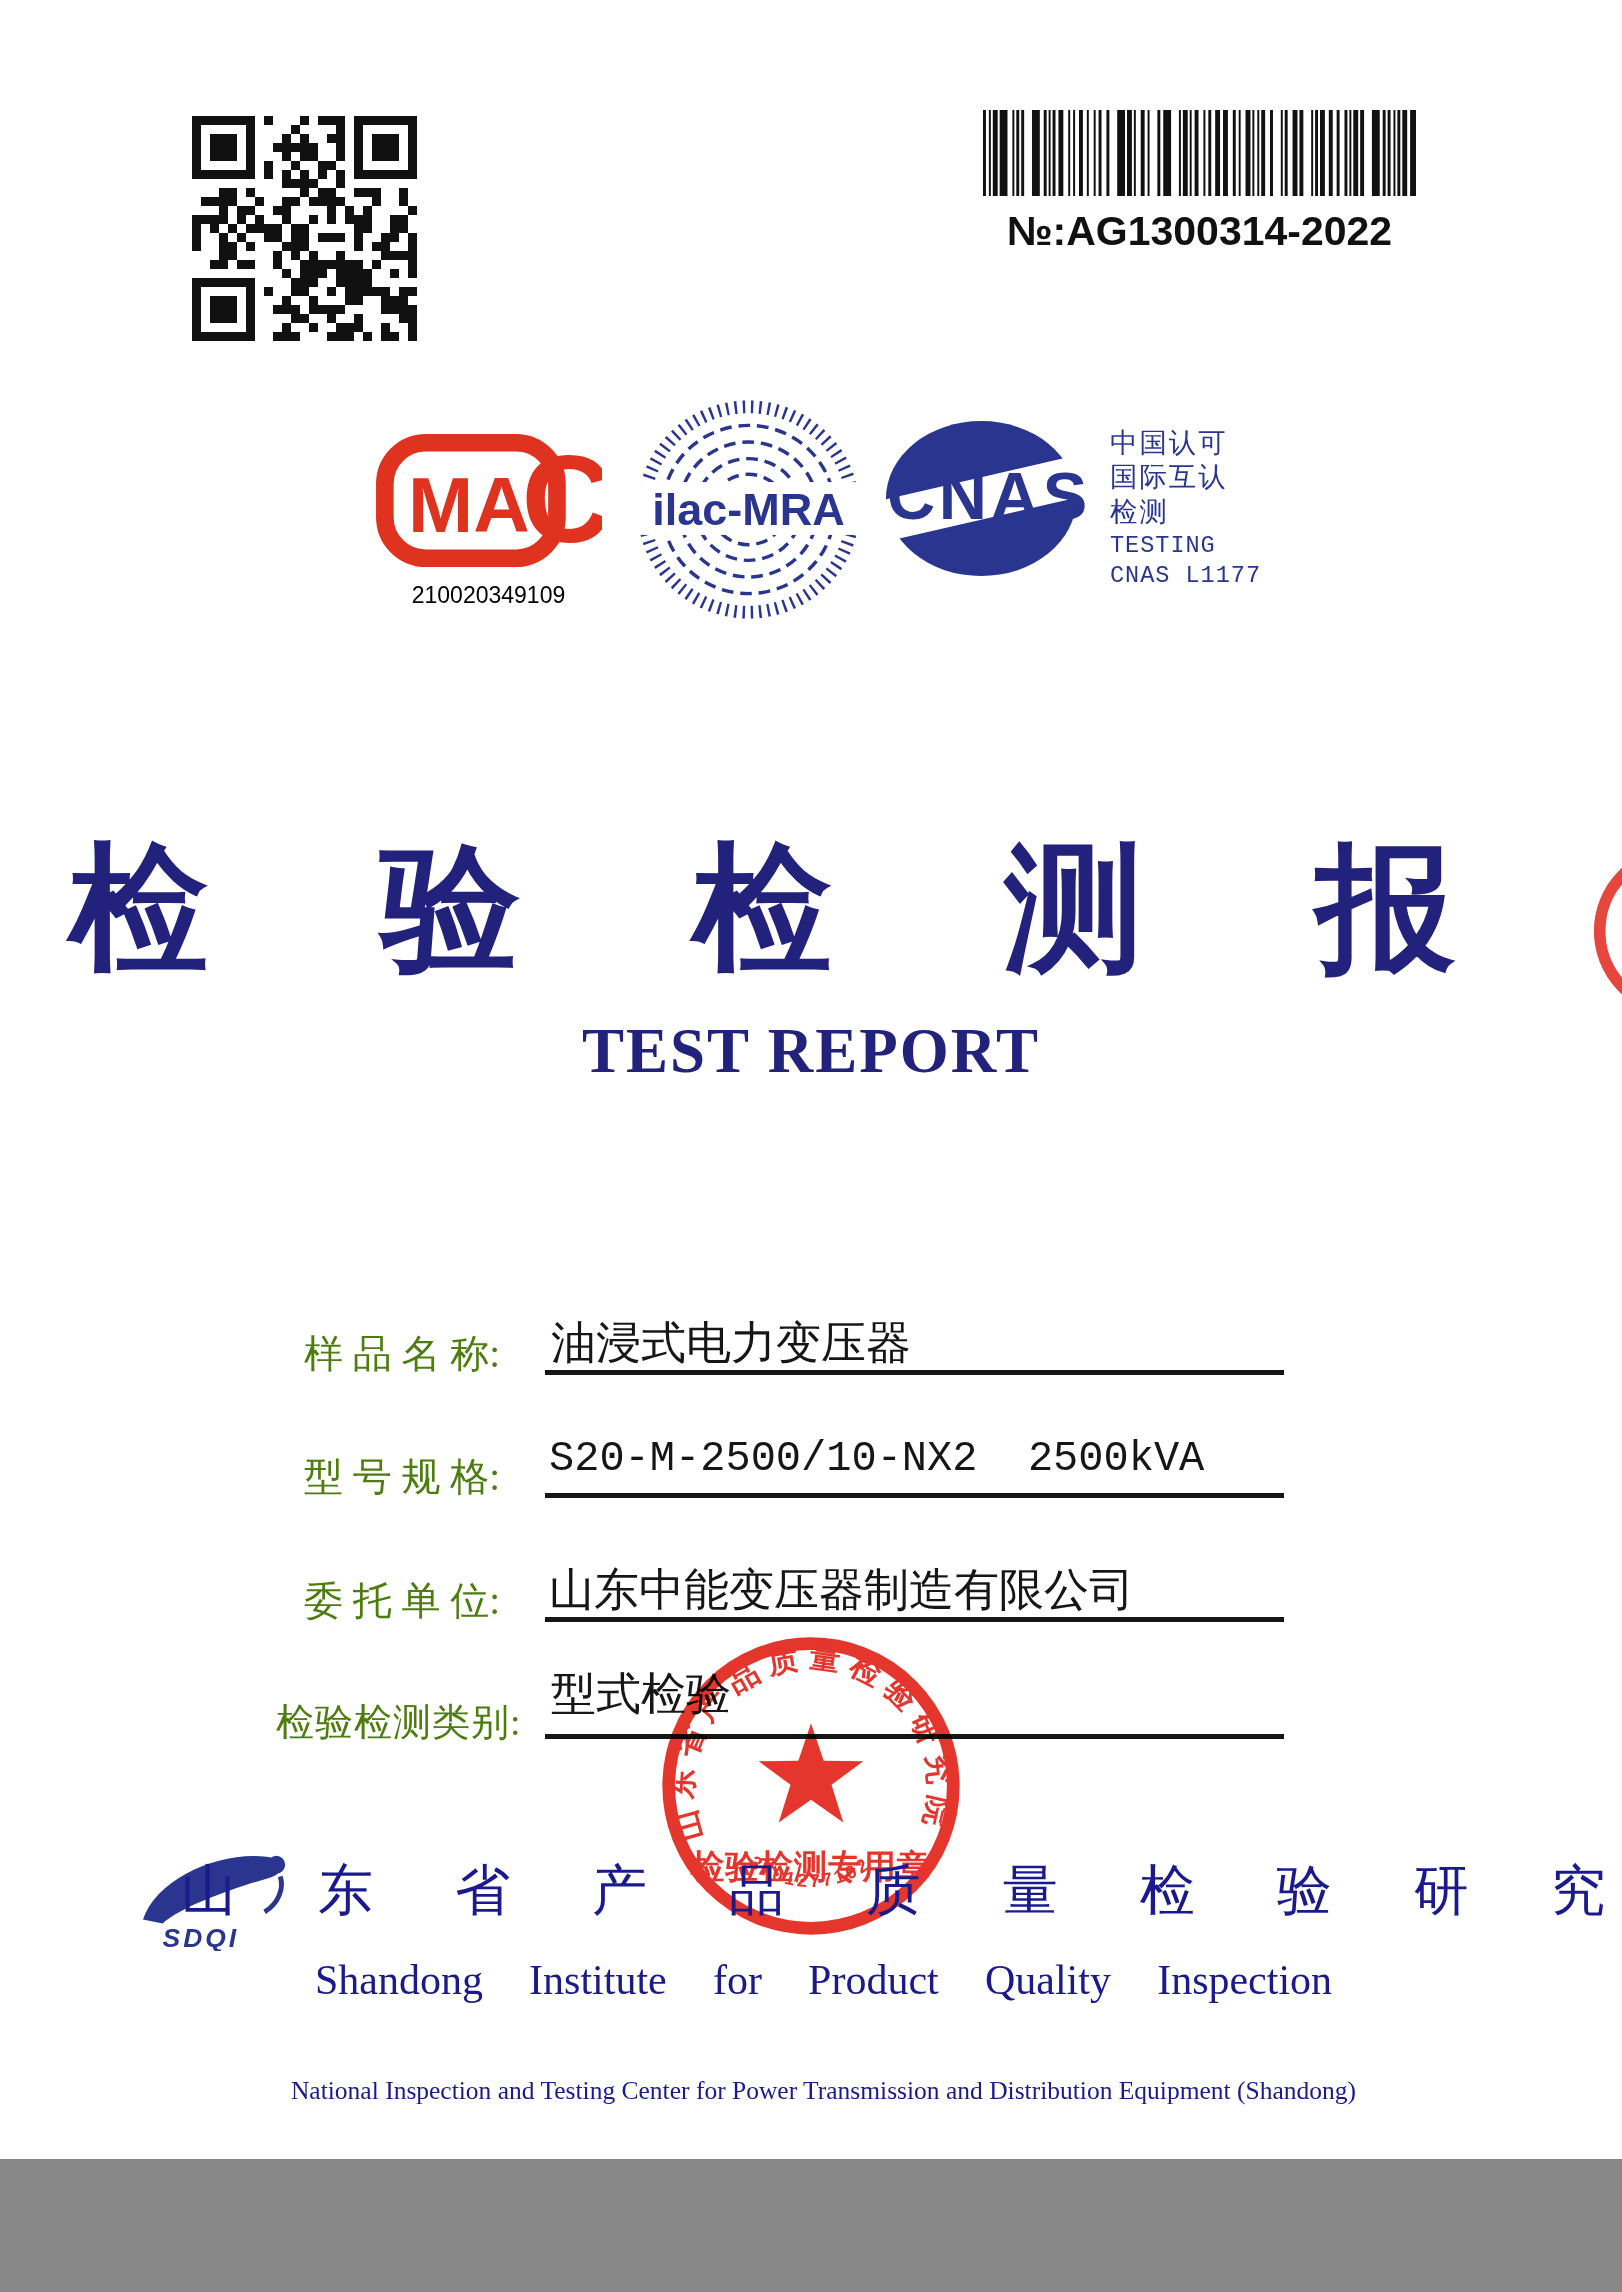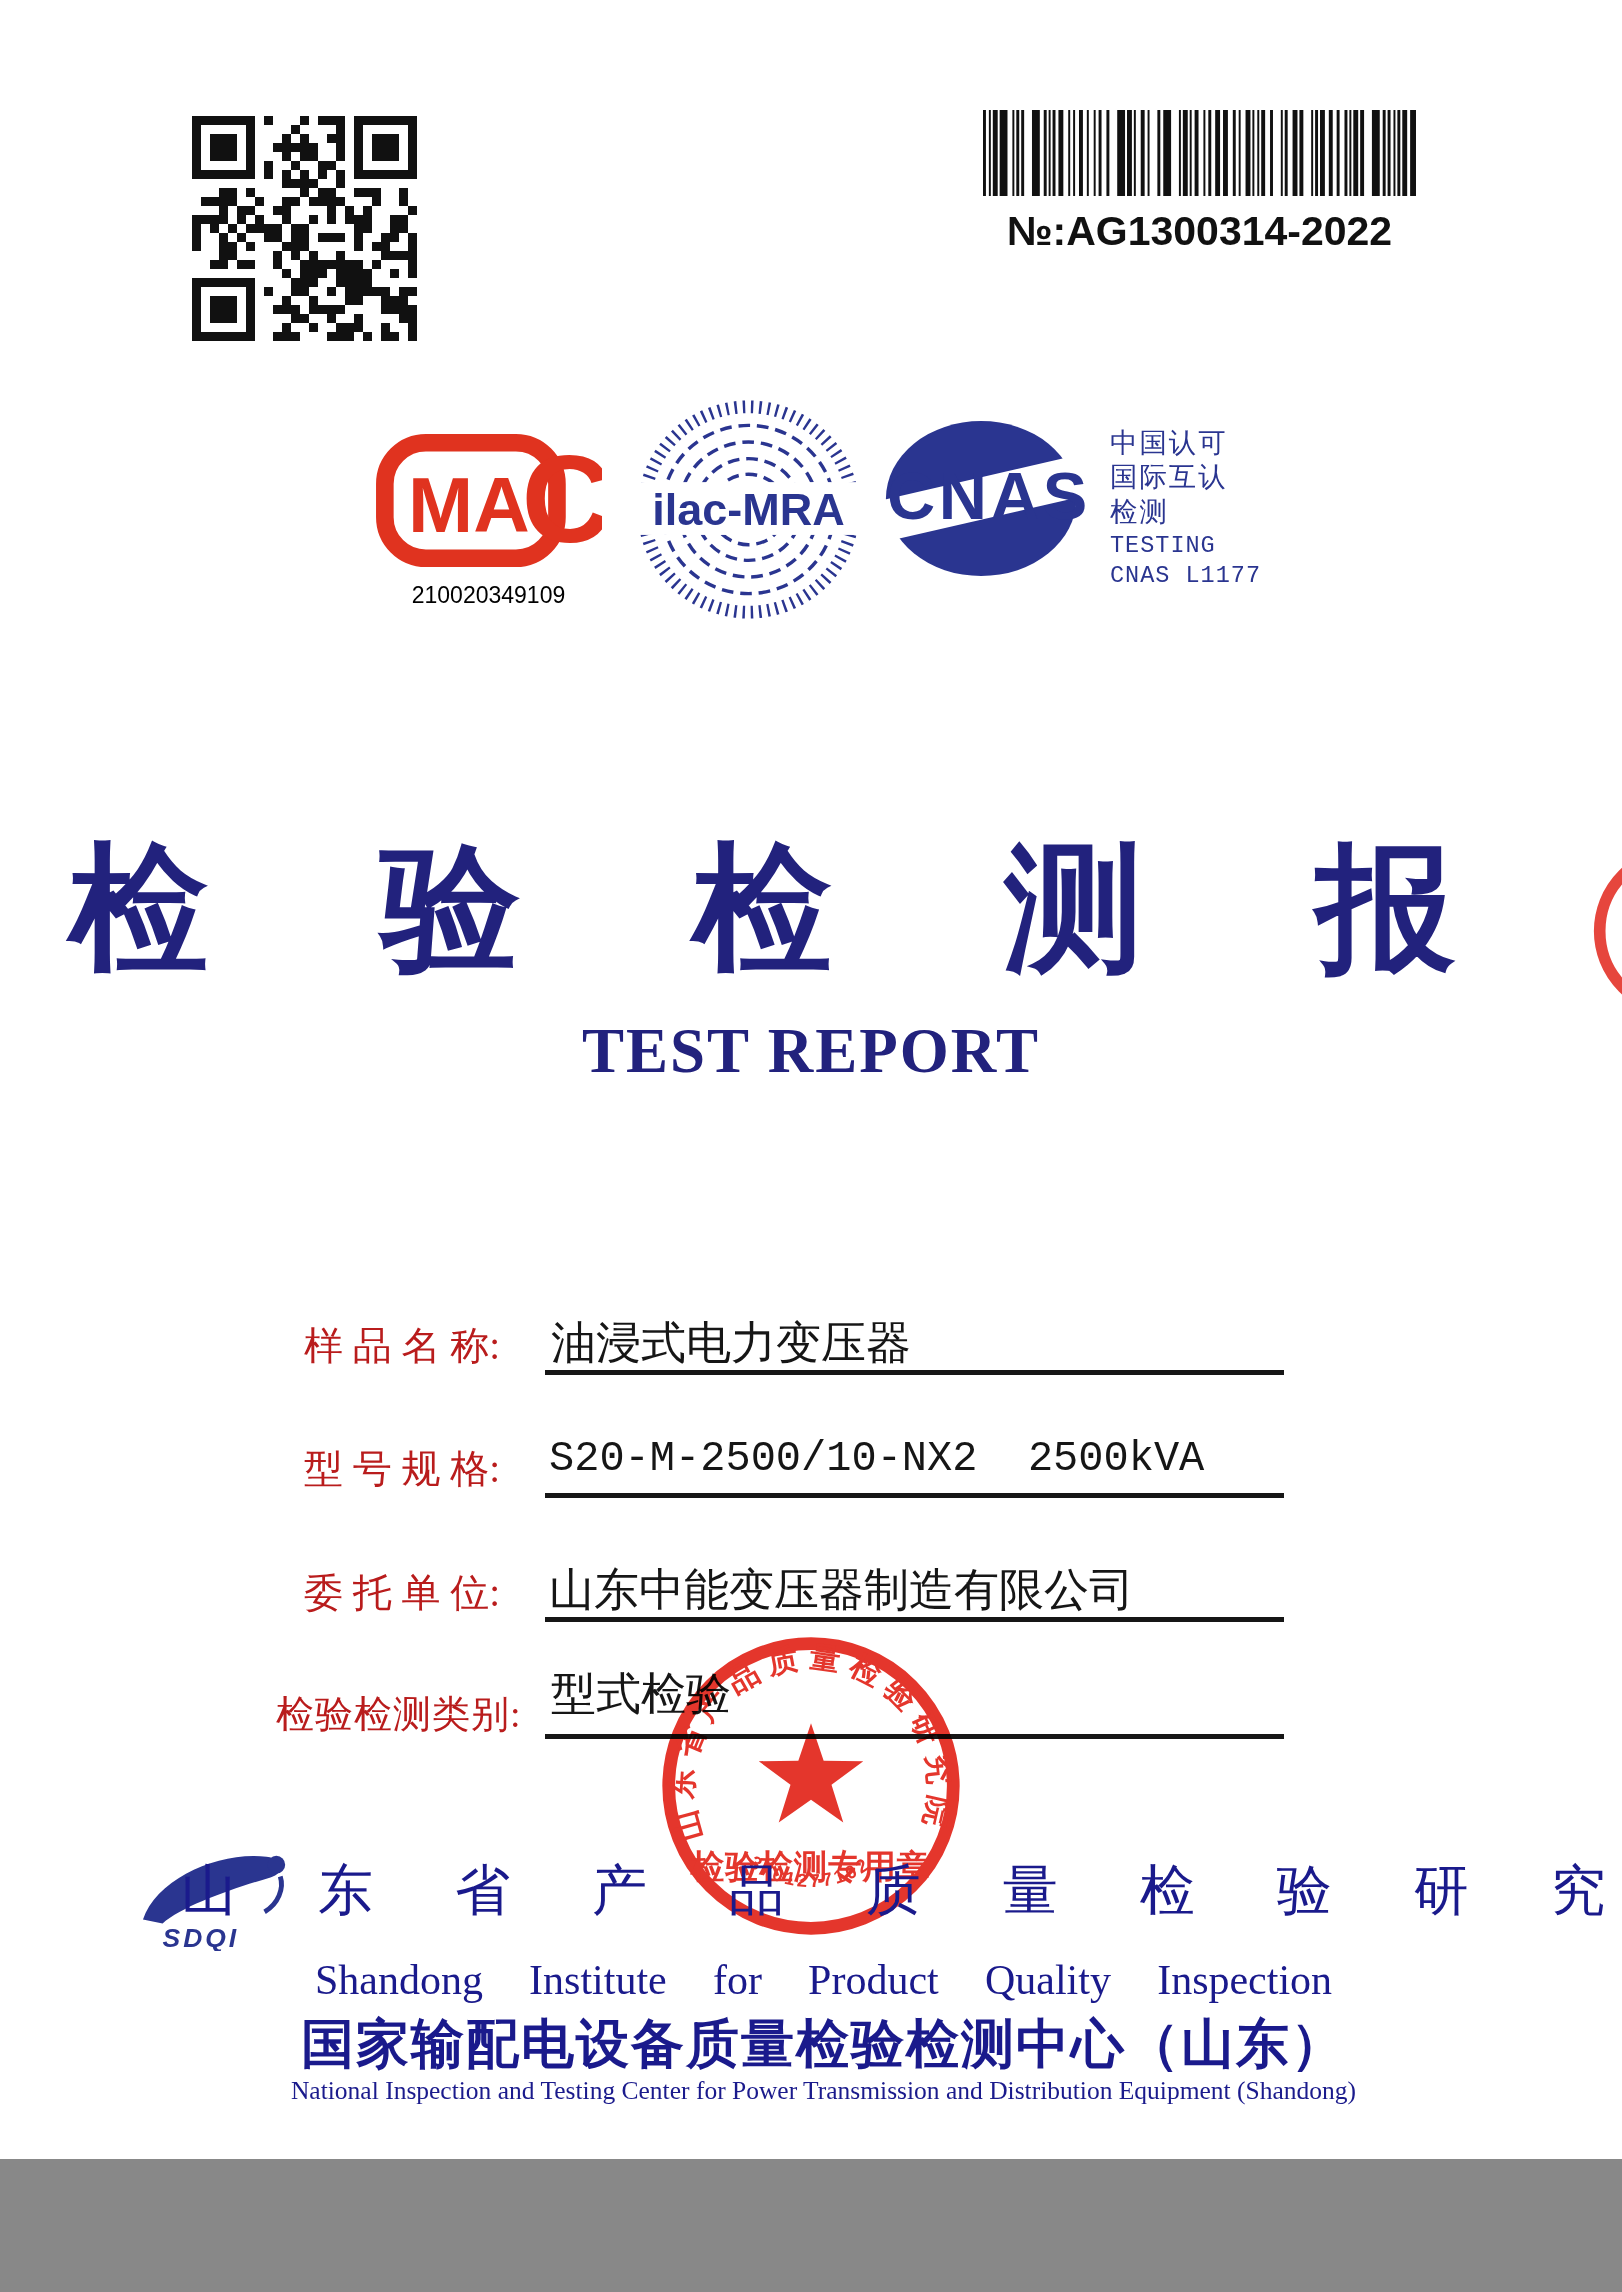--- a/index.html
+++ b/index.html
@@ -34,21 +34,21 @@
   #title-zh{
     left:0;top:833px;width:1622px;text-align:center;
     font-size:139px;line-height:1.1;color:#22227d;font-weight:bold;
     letter-spacing:69px;text-indent:69px;white-space:nowrap;
   }
   #title-en{
     left:0;top:1015px;width:1622px;text-align:center;
     font-size:63px;color:#22227d;font-weight:bold;letter-spacing:2px;
   }
   
-  .f-label{font-size:39px;color:#b91c1c;white-space:pre;}
+  .f-label{font-size:39px;color:#4d7c0f;white-space:pre;margin-top:8px;}
   .f-value{font-size:45px;color:#161616;white-space:pre;}
   .f-line{height:4.9px;background:#161616;left:545px;width:739px;}
   #f1-label{left:304px;top:1319px;}
   #f1-value{left:551px;top:1313px;}
   #f1-line{top:1370px;}
   #f2-label{left:304px;top:1442px;}
   #f2-value{left:549px;top:1435px;font-family:"Liberation Mono",monospace;font-size:42px;}
   #f2-line{top:1493px;}
   #f3-label{left:304px;top:1566px;}
   #f3-value{left:549px;top:1560px;}
@@ -434,17 +434,16 @@
   </svg>
 
   <svg id="sdqi" class="abs" viewBox="0 0 168 104">
     <path d="M 8,72 C 22,30 86,2 134,8 C 152,10 154,24 138,29 C 100,40 48,58 28,76 Z" fill="#2a3590"></path>
     <circle cx="144" cy="16" r="9" fill="#2a3590"></circle>
     <path d="M 148,28 C 152,40 146,56 132,64" fill="none" stroke="#2a3590" stroke-width="5"></path>
     <text x="28" y="100" font-family="Liberation Sans,sans-serif" font-weight="bold" font-style="italic" font-size="27" letter-spacing="3" fill="#2a3590">SDQI</text>
   </svg>
   <div id="foot1" class="abs foot">山 东 省 产 品 质 量 检 验 研 究 院</div>
   <div id="foot2" class="abs foot">Shandong Institute for Product Quality Inspection</div>
-  <div id="foot3" class="abs foot">国家输配电设备质量检验检测中心（山东）</div>
   <div id="foot4" class="abs foot">National Inspection and Testing Center for Power Transmission and Distribution Equipment (Shandong)</div>
 
 </div>
 
 
 </body></html>

